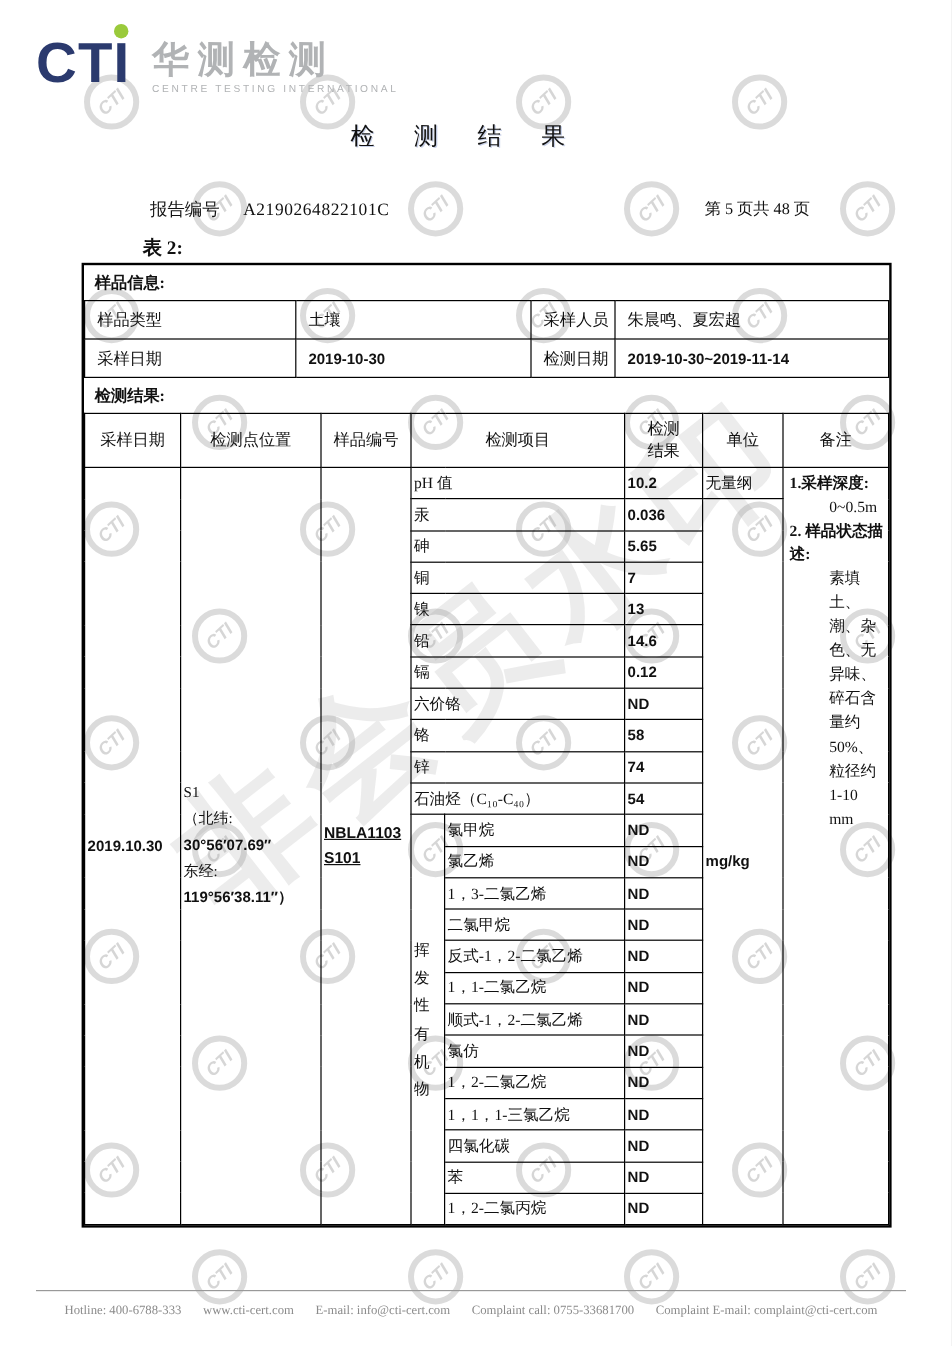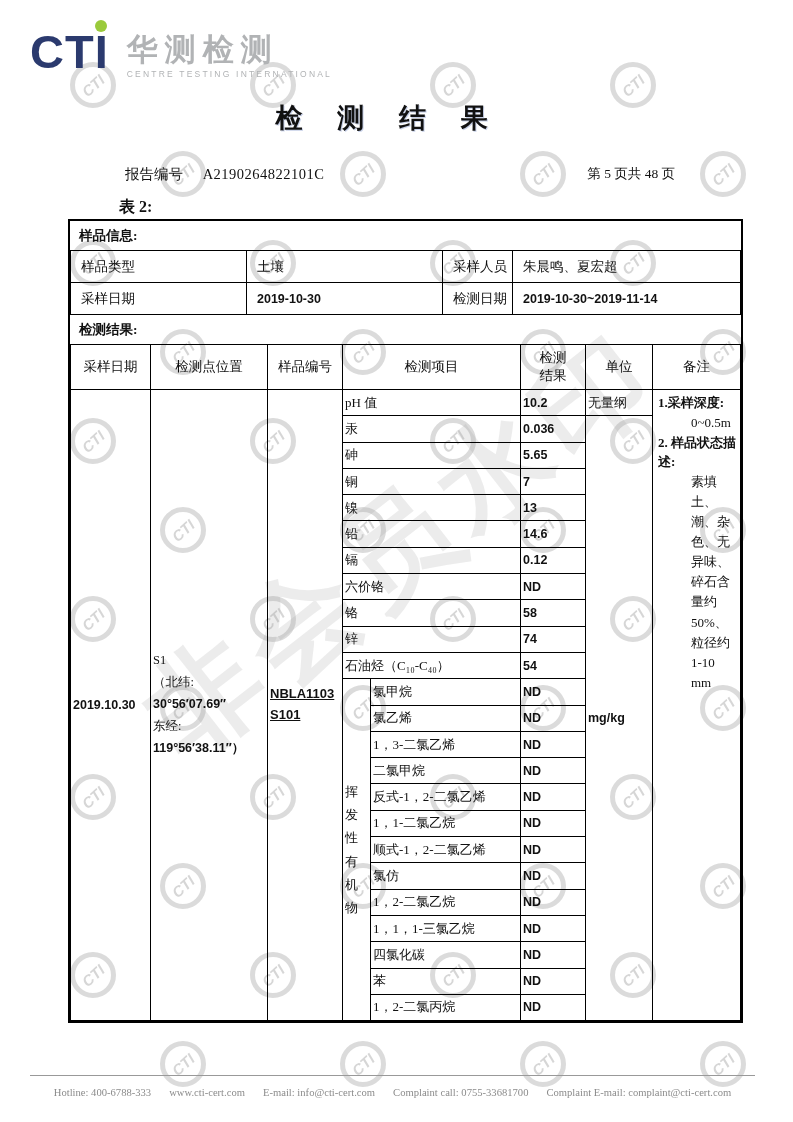--- a/index.html
+++ b/index.html
@@ -36,21 +36,21 @@
   }
   .logo-dot { position:absolute; right:2px; top:-6px; width:12px; height:12px;
     border-radius:50%; background:#9aca3b; }
   .logo-cn { display:inline-block; vertical-align:top; margin-left:14px; padding-top:8px; }
   .logo-cn-main { font-weight:bold; font-size:31px; line-height:32px;
     color:#b1b3b5; letter-spacing:7px; }
   .logo-cn-sub { font-family:"Liberation Sans", sans-serif; font-size:8.5px;
     color:#b1b3b5; letter-spacing:2.2px; margin-top:3px; }
   .doc-title {
     position:absolute; left:0; right:16px; top:100px; text-align:center;
-    font-size:27px; font-weight:700; letter-spacing:14px;
+    font-size:20px; font-weight:400; letter-spacing:14px;
     text-shadow:1px 1px 0 rgba(70,100,180,.30);
   }
   .report-line { position:absolute; left:125px; right:118px; top:165px; font-size:14.5px; }
   .report-no { margin-left:16px; letter-spacing:.5px; }
   .page-no { position:absolute; right:0; top:0; font-size:13.5px; }
   .table-label { position:absolute; left:119px; top:197px; font-size:16px; font-weight:bold; }
   
   .block { position:absolute; left:68px; top:219px; width:675px; border:2px solid #000; background:transparent; }
   .band { font-size:13.5px; font-weight:bold; padding:6px 0 5px 9px; }
   table { border-collapse:collapse; table-layout:fixed; width:100%; }

